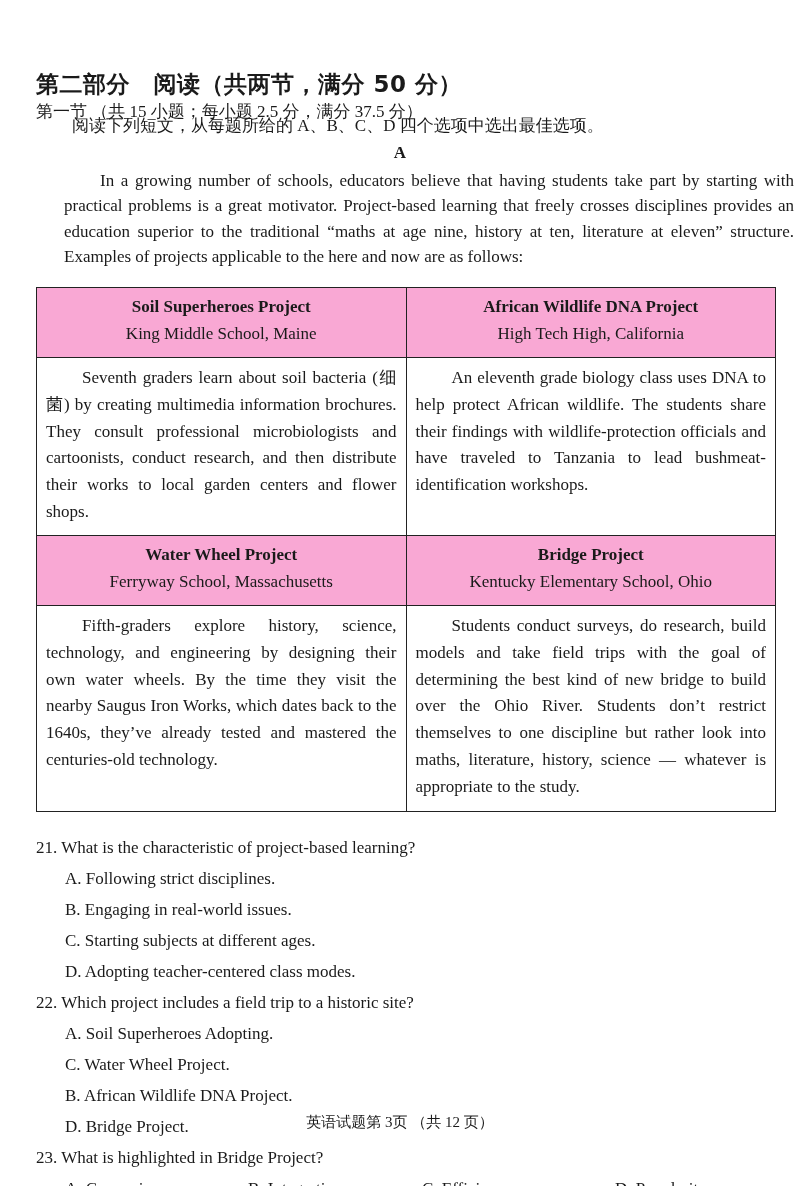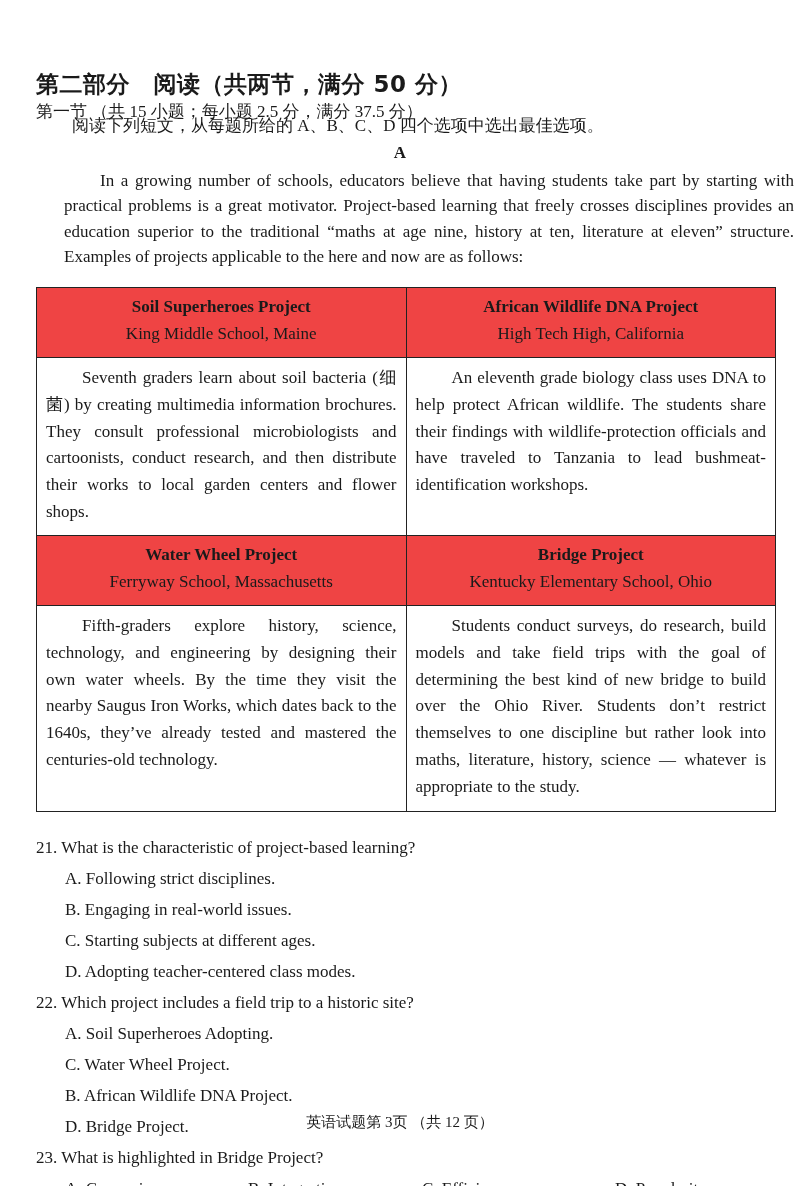--- a/index.html
+++ b/index.html
@@ -32,21 +32,21 @@
     margin-left: 28px;
   }
   table.projects {
     position: absolute; left: 36px; top: 287px; width: 740px;
     border-collapse: collapse; font-size: 17px;
   }
   table.projects td {
     border: 1.5px solid #222; vertical-align: top; width: 50%;
   }
   td.head {
-    background: #ef4444; text-align: center;
+    background: #f9a8d4; text-align: center;
     height: 64px; padding: 5px 6px 0 6px; line-height: 27px;
   }
   td.head .pname { font-weight: bold; }
   td.body {
     padding: 7px 9px 8px 9px;
     line-height: 26.8px; text-align: justify; text-indent: 36px;
   }
   td.body.r1 { height: 162px; }
   td.body.r2 { height: 190px; }
   .questions {

